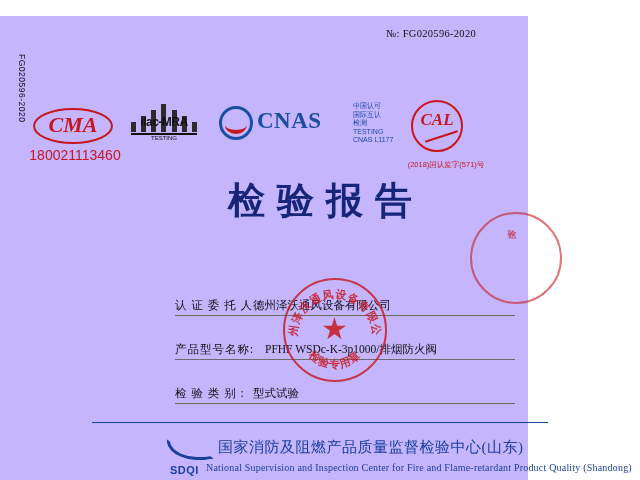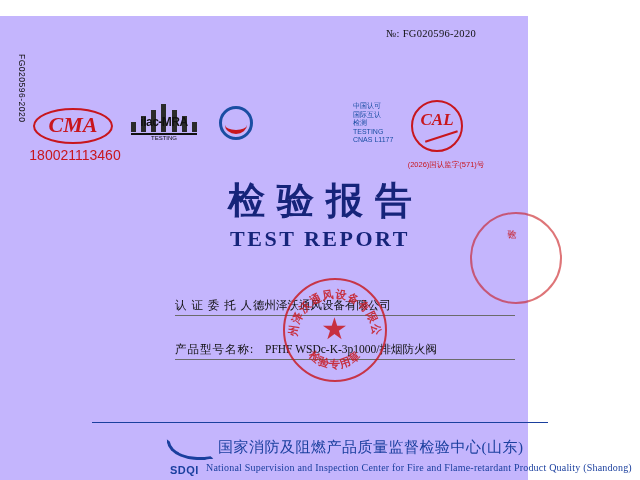--- a/index.html
+++ b/index.html
@@ -453,51 +453,56 @@
         <div class="word">ilac-MRA</div>
         <div class="rule"></div>
         <div class="sub">TESTING</div>
       </div>
 
       <div class="cnas">
         <div class="mark">
           <div class="ring"></div>
           <div class="swoosh"></div>
         </div>
+        <div class="name">CNAS</div>
       </div>
 
       <div class="cnas-side">
         <div>中国认可</div>
         <div>国际互认</div>
         <div>检测</div>
         <div class="en">TESTING</div>
         <div class="en">CNAS L1177</div>
       </div>
 
       <div class="cal">
         <div class="circ"></div>
         <div class="letters">CAL</div>
         <div class="slash"></div>
       </div>
-      <div class="cal-code">(2026)国认监字(571)号</div>
+      <div class="cal-code">(2018)国认监字(571)号</div>
 
     </div>
 
     <div class="title-cn">检验报告</div>
-    <div class="title-en">TEST REPORT</div>
 
     <div class="fields">
       <div class="row r1">
         <span class="lbl">认 证 委 托 人 :</span>
         <span class="val">德州泽沃通风设备有限公司</span>
         <div class="line"></div>
       </div>
       <div class="row r2">
         <span class="lbl">产品型号名称:</span>
         <span class="val">PFHF  WSDc-K-3p1000/排烟防火阀</span>
+        <div class="line"></div>
+      </div>
+      <div class="row r3">
+        <span class="lbl">检 验 类 别 :</span>
+        <span class="val">型式试验</span>
         <div class="line"></div>
       </div>
     </div>
 
     <div class="seal">
       <div class="outer"></div>
       <svg width="104" height="104" viewBox="0 0 104 104">
         <defs>
           <path id="arcTop" d="M 14,58 A 38,38 0 0 1 90,58" fill="none"></path>
           <path id="arcBottom" d="M 18,56 A 34,34 0 0 0 86,56" fill="none"></path>

